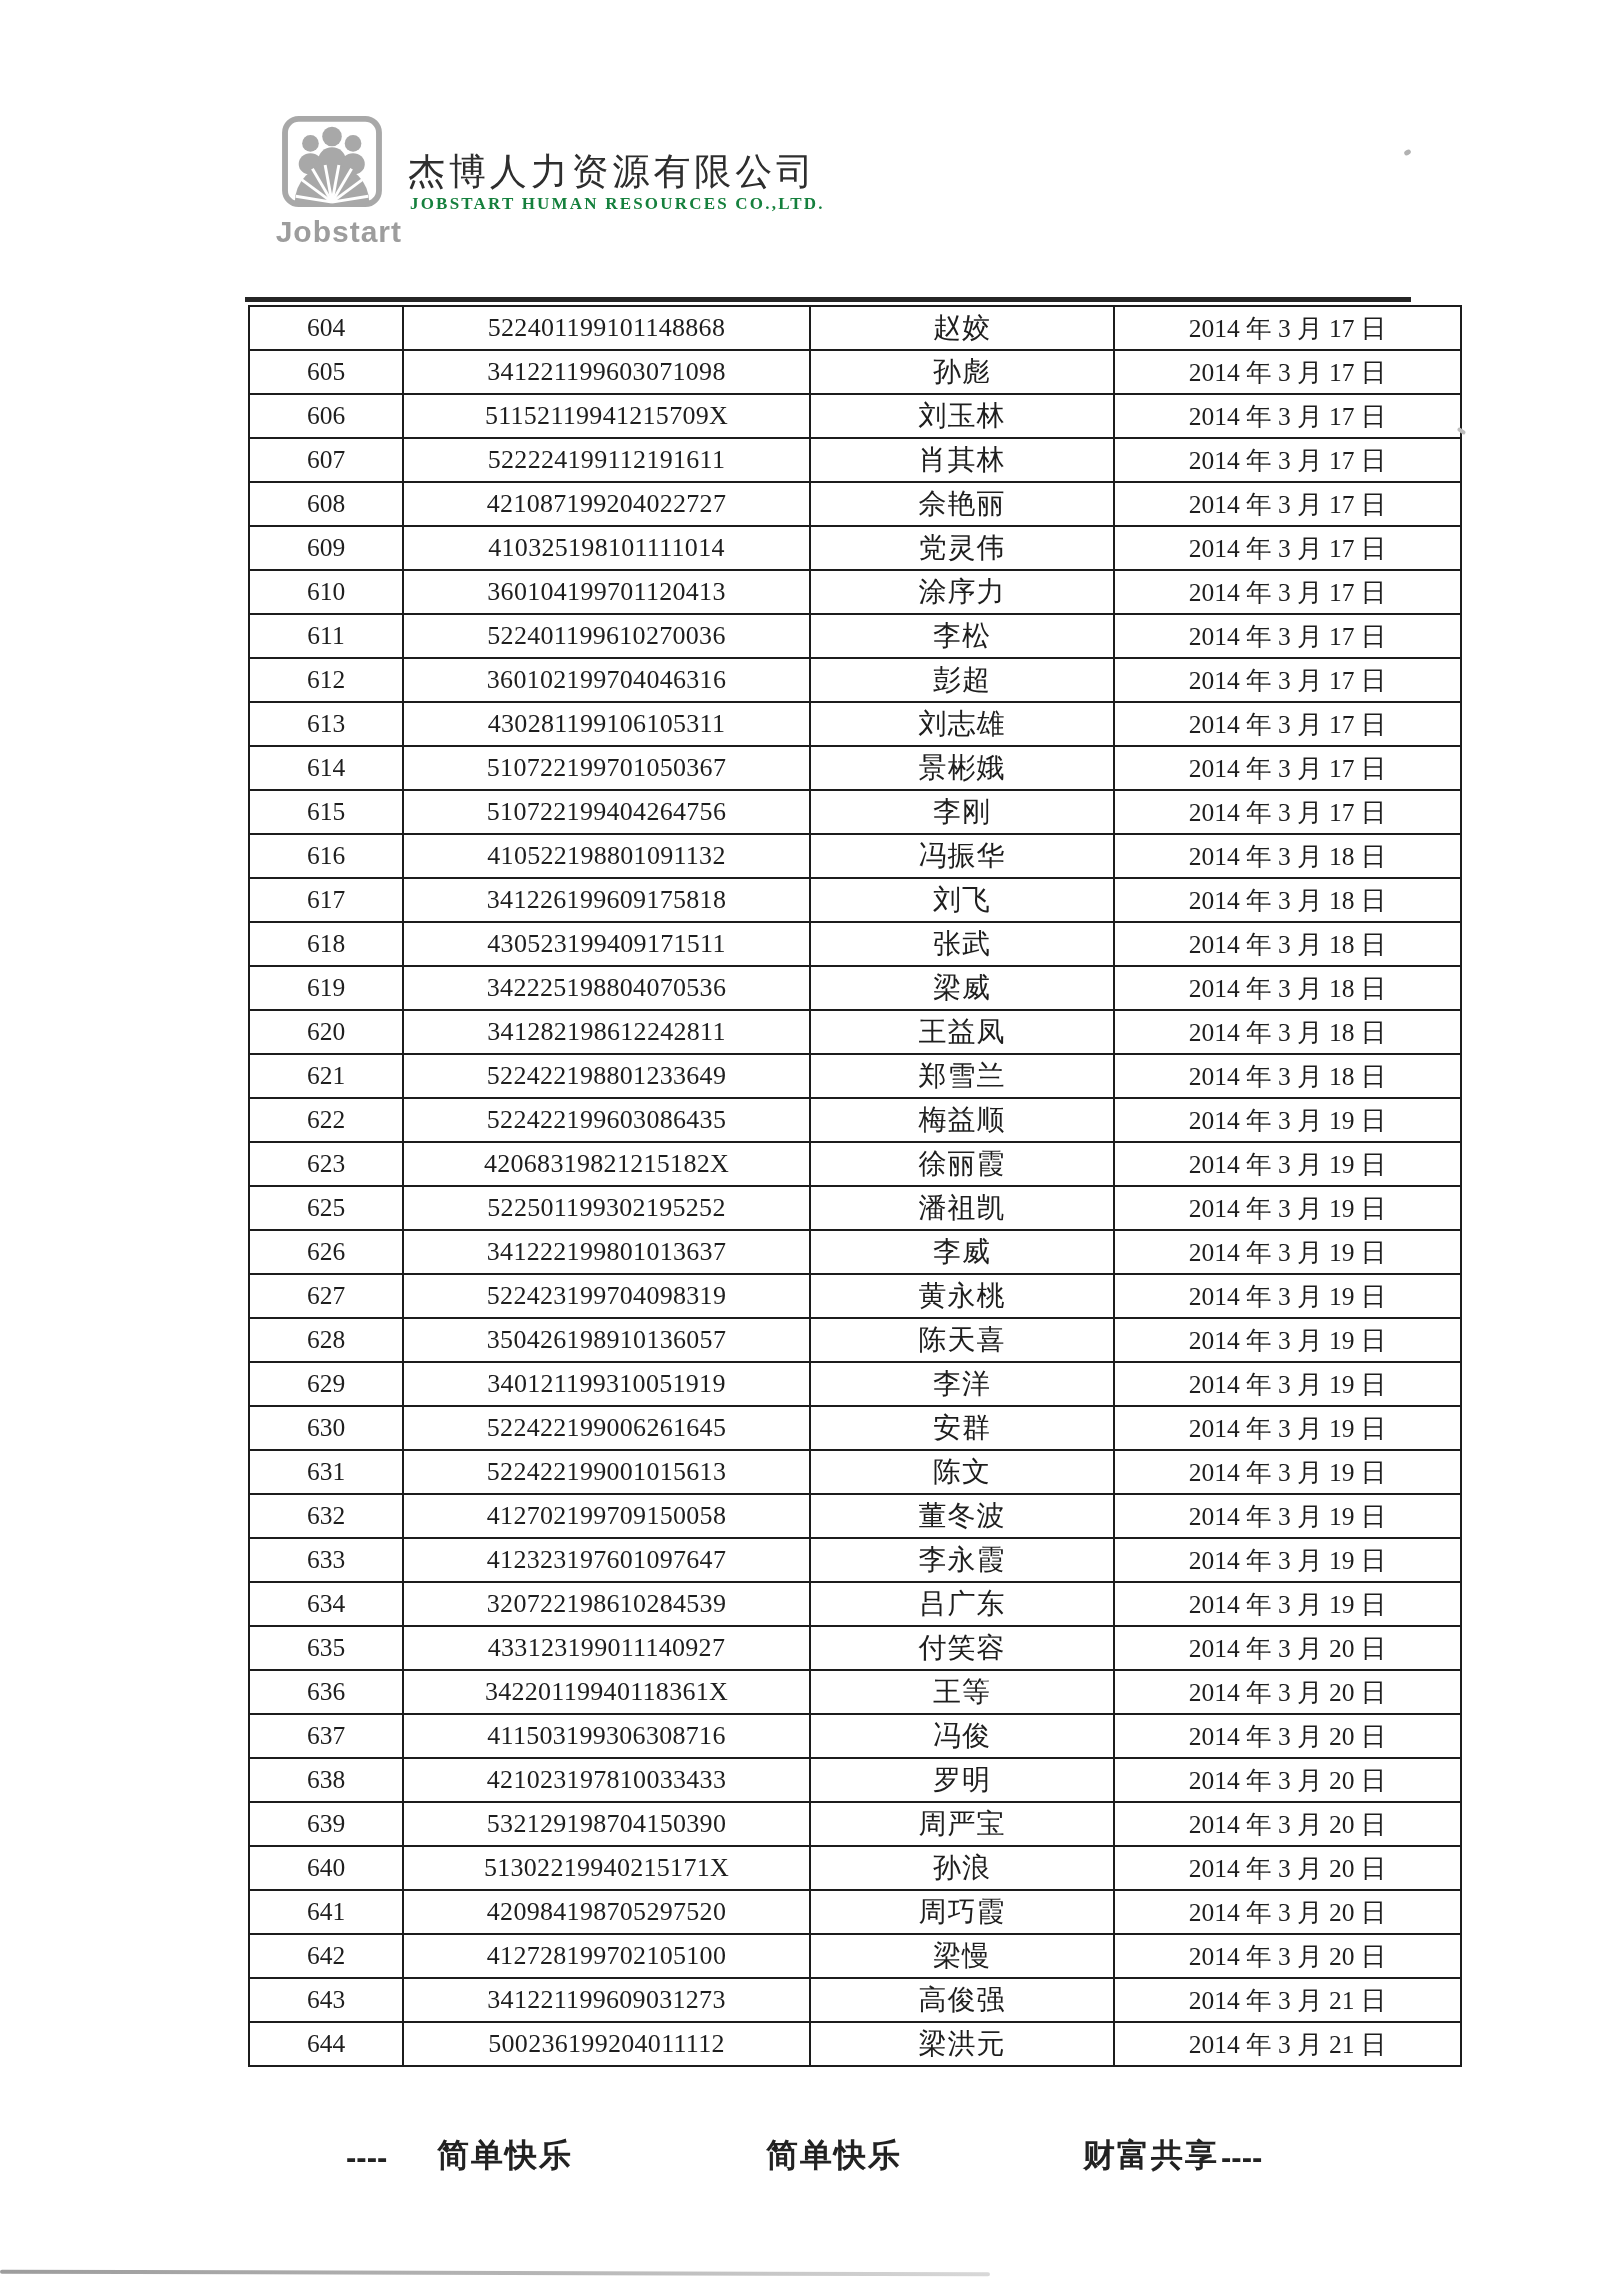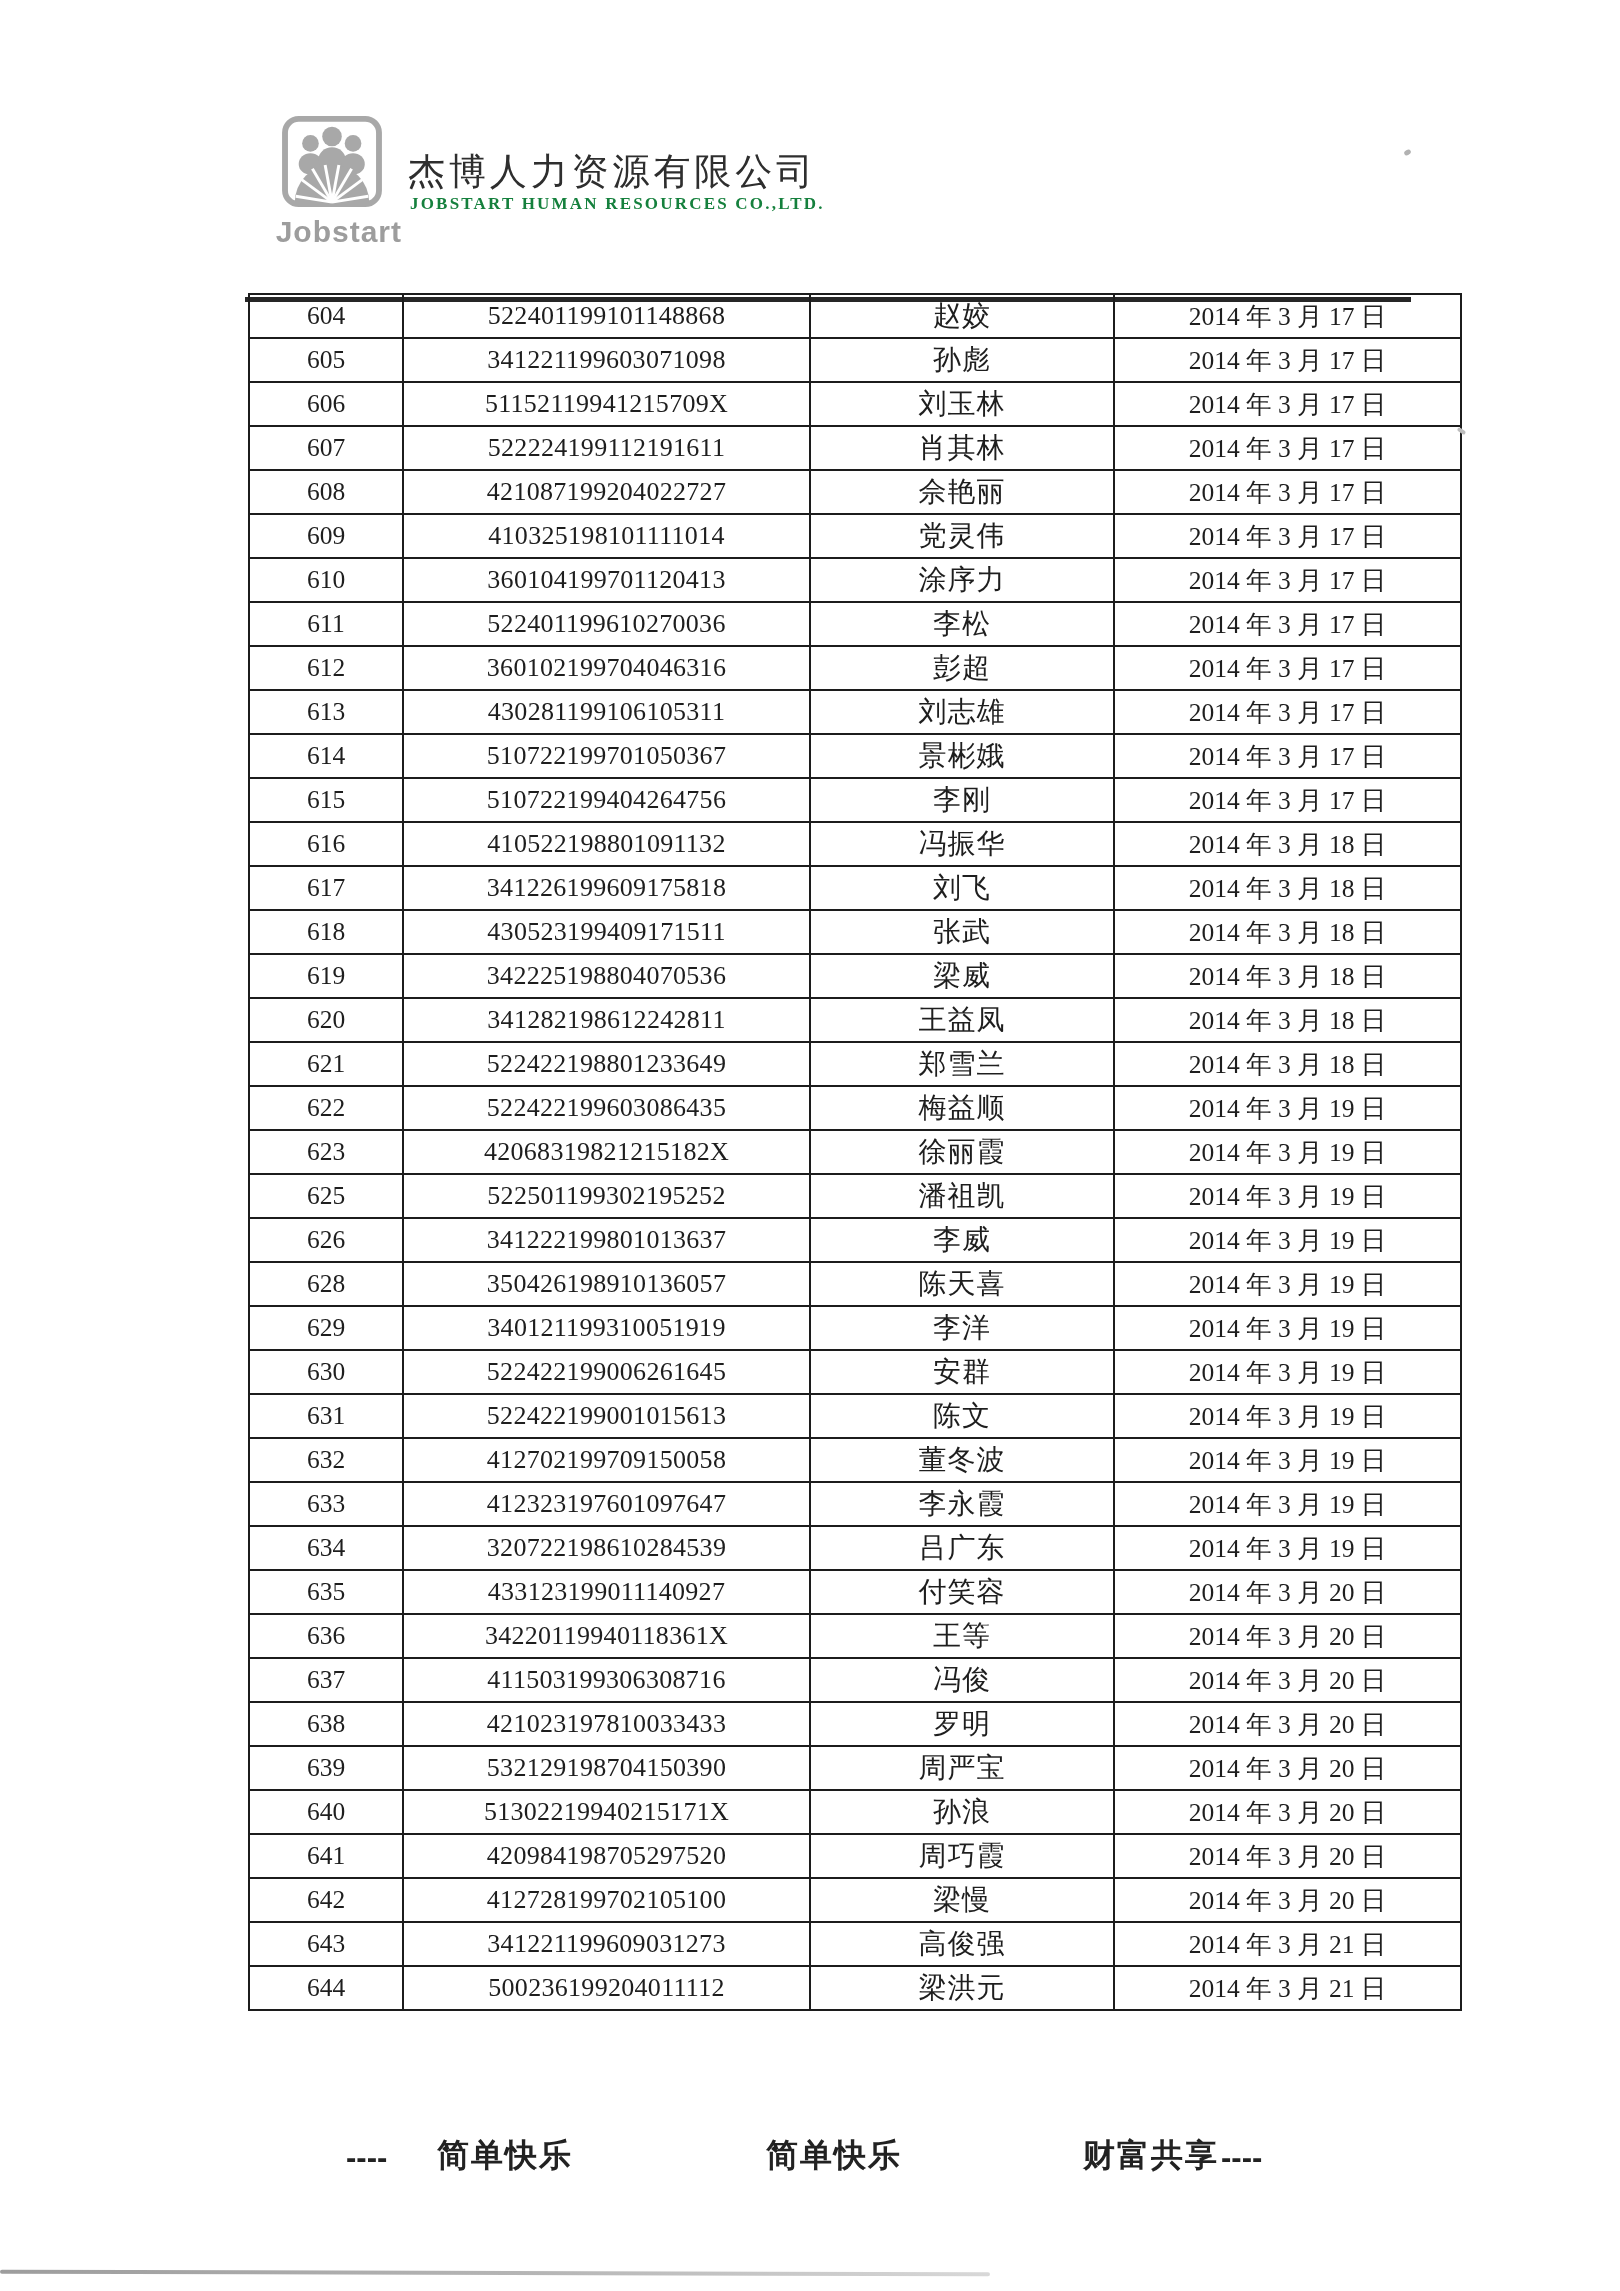--- a/index.html
+++ b/index.html
@@ -51,21 +51,21 @@
 
   
   .top-rule {
     position: absolute;
     left: 245px; top: 297px;
     width: 1166px; height: 4.9px;
     background: #262626;
   }
   .doc-table {
     position: absolute;
-    left: 248px; top: 293px;
+    left: 248px; top: 305px;
     width: 1154px;
     border-collapse: collapse;
     table-layout: fixed;
   }
   .doc-table td {
     border: 2px solid #1c1c1c;
     text-align: center;
     vertical-align: middle;
     overflow: hidden;
     white-space: nowrap;
@@ -279,20 +279,26 @@
       <td class="c-name">潘祖凯</td>
       <td class="c-date">2014 年 3 月 19 日</td>
     </tr>
         <tr>
       <td class="c-no">626</td>
       <td class="c-id">341222199801013637</td>
       <td class="c-name">李威</td>
       <td class="c-date">2014 年 3 月 19 日</td>
     </tr>
         <tr>
+      <td class="c-no">627</td>
+      <td class="c-id">522423199704098319</td>
+      <td class="c-name">黄永桃</td>
+      <td class="c-date">2014 年 3 月 19 日</td>
+    </tr>
+        <tr>
       <td class="c-no">628</td>
       <td class="c-id">350426198910136057</td>
       <td class="c-name">陈天喜</td>
       <td class="c-date">2014 年 3 月 19 日</td>
     </tr>
         <tr>
       <td class="c-no">629</td>
       <td class="c-id">340121199310051919</td>
       <td class="c-name">李洋</td>
       <td class="c-date">2014 年 3 月 19 日</td>

